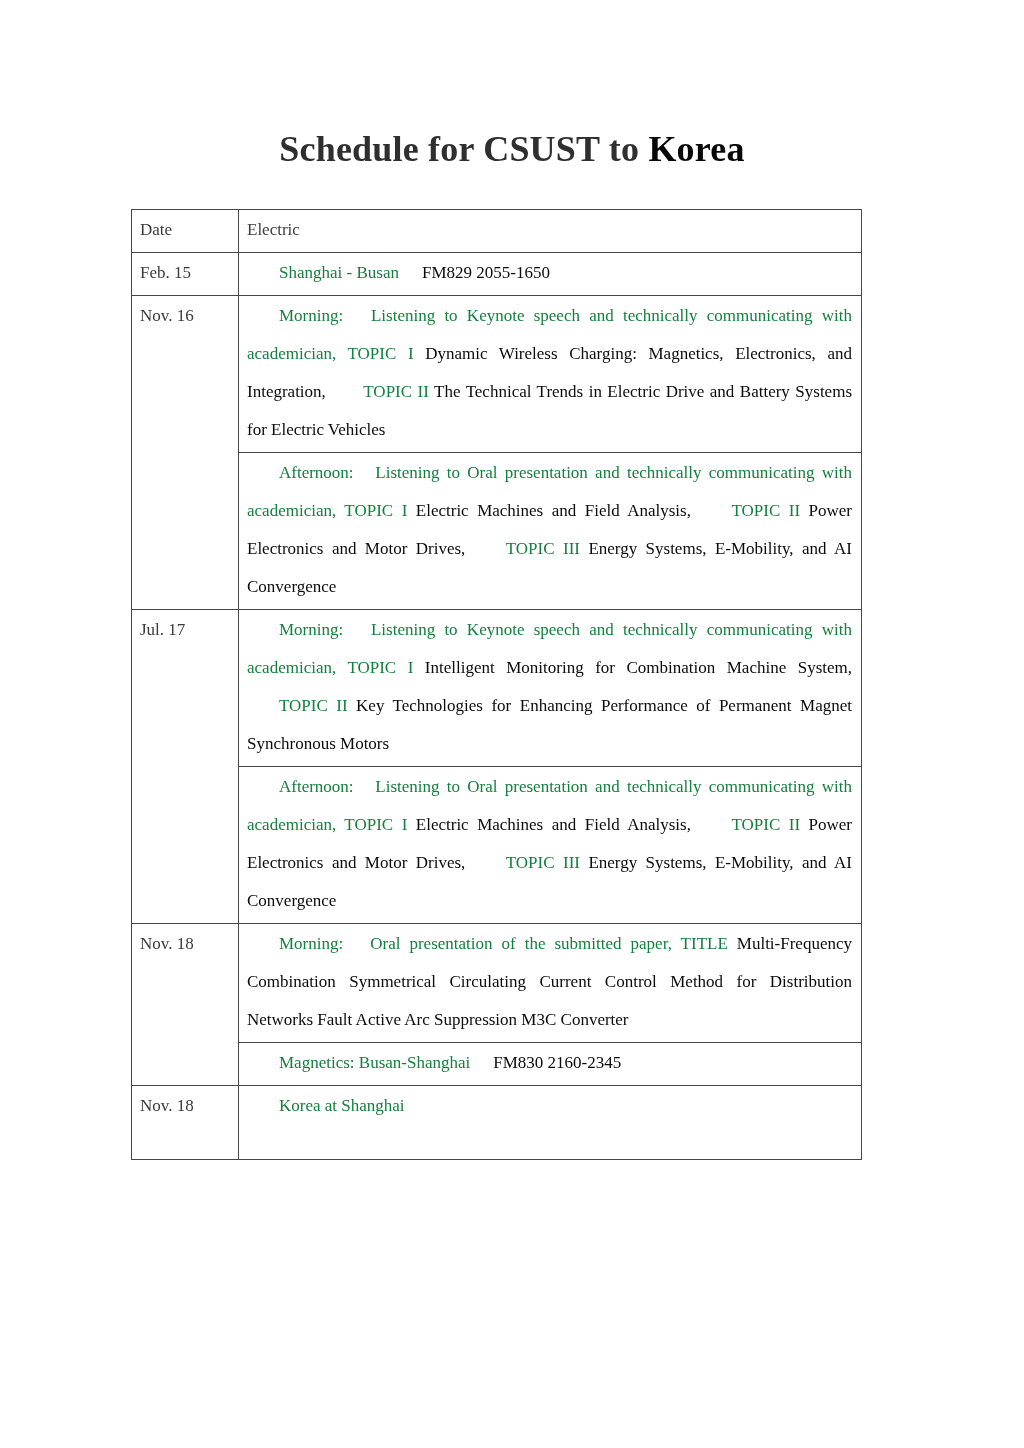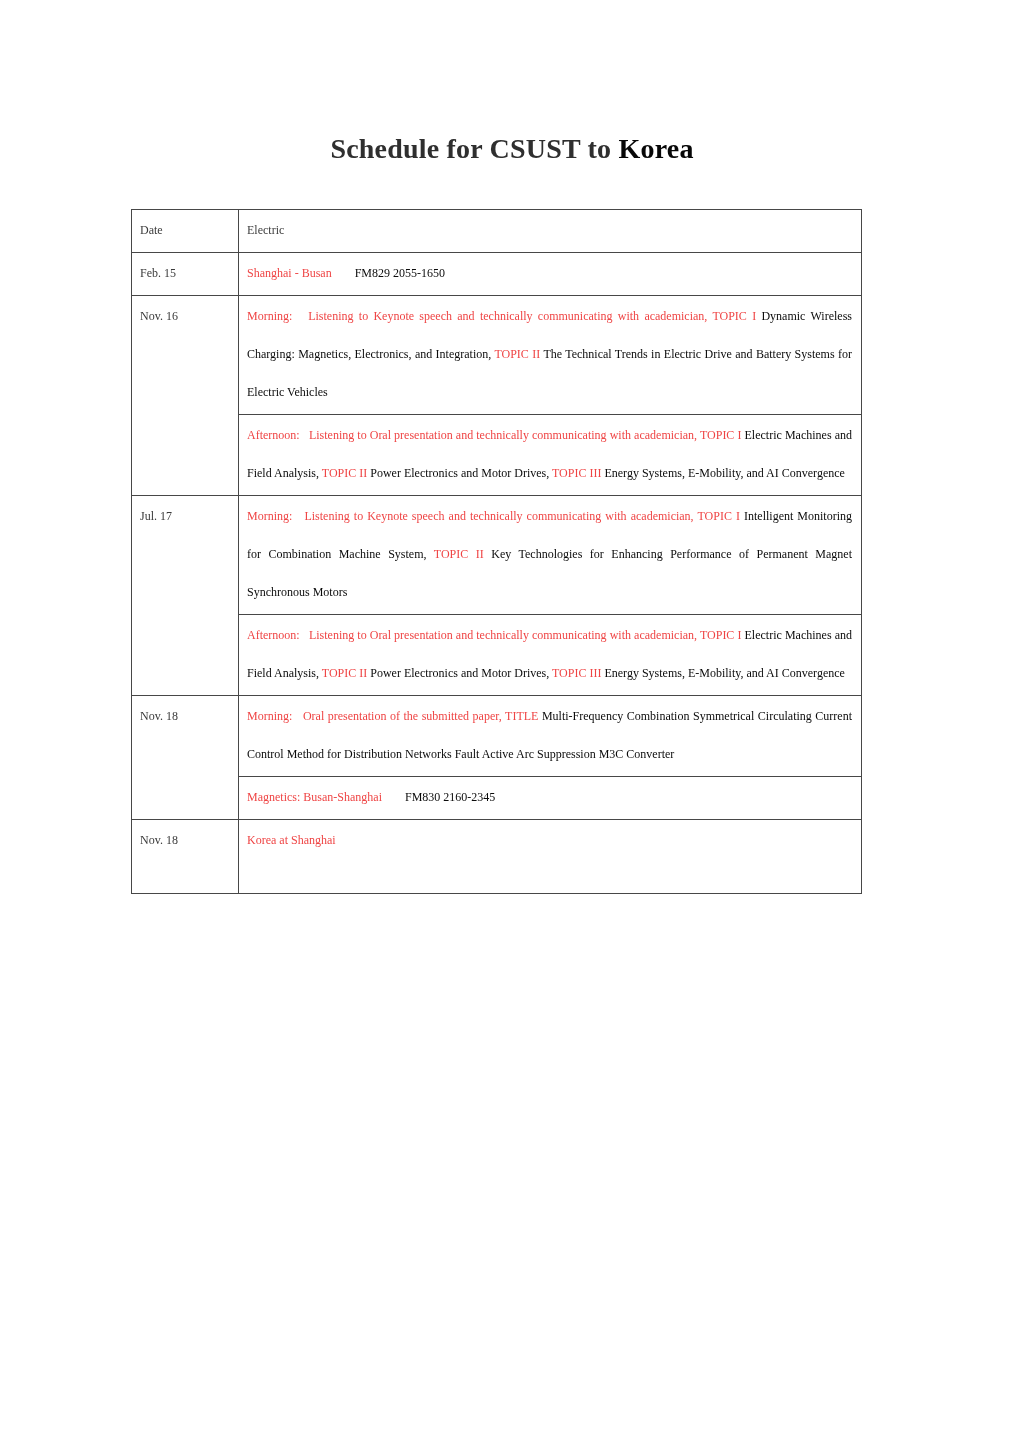--- a/index.html
+++ b/index.html
@@ -13,54 +13,54 @@
     overflow: hidden;
   }
   .page {
     width: 1024px;
     height: 1448px;
     background: #ffffff;
   }
   .doc-title {
     padding-top: 133px;
     text-align: center;
-    font-size: 28px;
+    font-size: 36px;
     line-height: 32px;
     font-weight: bold;
     color: #2f2f2f;
     letter-spacing: 0.2px;
   }
   .doc-title .t-strong { color: #070707; }
   table.schedule {
     border-collapse: collapse;
     table-layout: fixed;
     width: 730px;
     margin: 44px 0 0 131px;
-    font-size: 12px;
+    font-size: 17px;
   }
   col.c-date { width: 107px; }
   col.c-sched { width: 623px; }
   td {
     border: 1px solid #474747;
     vertical-align: top;
     line-height: 38px;
   }
   td.date-cell {
     padding: 1px 6px 1px 8px;
     color: #3a3a3a;
   }
   td.sched-cell {
     padding: 1px 9px 3px 8px;
   }
   td.sched-cell .para {
     text-align: justify;
     text-justify: inter-word;
   }
   td.sched-cell .line { text-align: left; }
-  .tg { color: #ef4444; }
+  .tg { color: #15803d; margin-left: 32px; }
   .tb { color: #0b0b0b; }
   .flight { margin-left: 23px; }
   tr.r-last td { height: 74px; }
 </style>
 </head>
 <body>
 
 <div class="page">
 
   <h1 class="doc-title"><span>Schedule for CSUST to</span> <span class="t-strong">Korea</span></h1>

